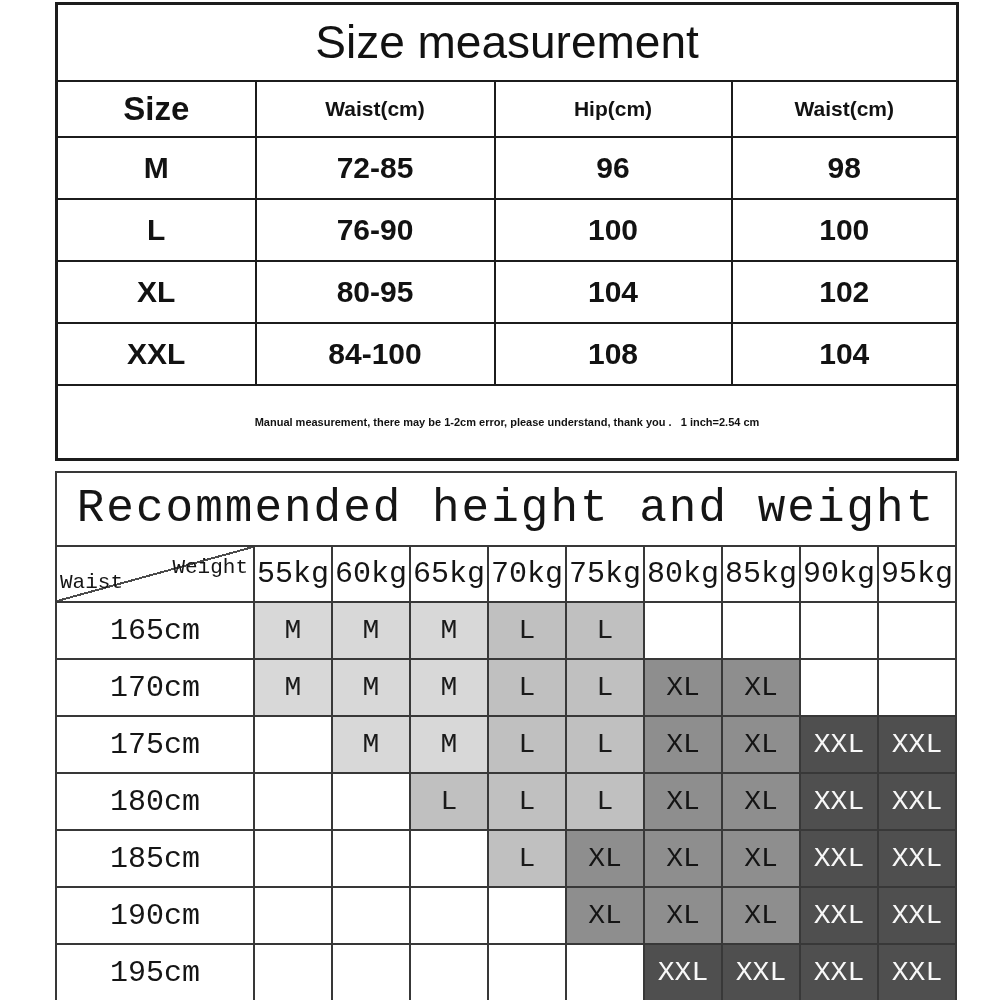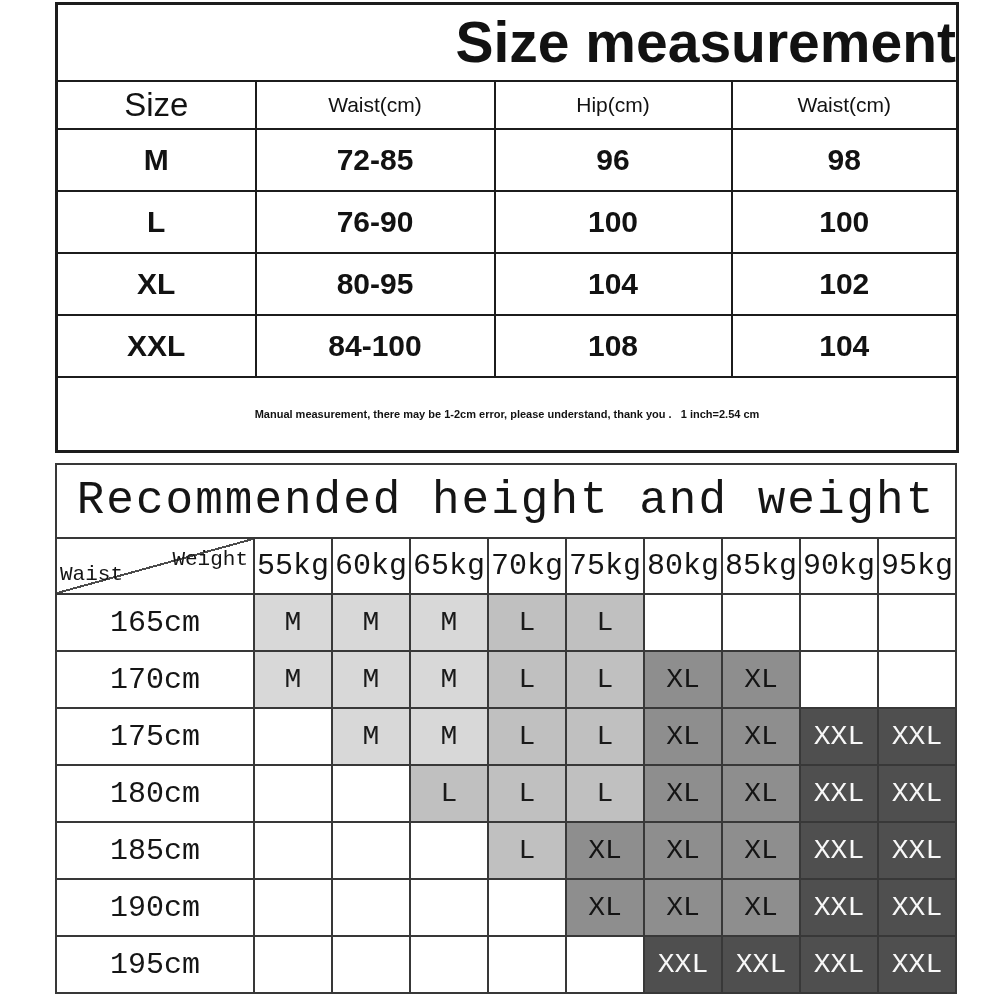--- a/index.html
+++ b/index.html
@@ -6,22 +6,22 @@
   html, body { width: 1000px; height: 1000px; background: #ffffff; overflow: hidden; }
   .page { width: 1000px; height: 1000px; position: relative; }
   .tables-wrap { position: absolute; left: 55px; top: 2px; width: 901px; }
 
   table { border-collapse: collapse; table-layout: fixed; width: 901px; background: #ffffff; }
   td, th { text-align: center; vertical-align: middle; overflow: hidden; }
 
   
   .size-table { font-family: "Liberation Sans", "DejaVu Sans", sans-serif; color: #121212; border: 3px solid #1c1c1c; }
   .size-table td, .size-table th { border: 2px solid #1c1c1c; }
-  .size-table .title-row td { height: 77px; font-size: 57px; font-weight: 700; letter-spacing: 0px; text-align: right; }
-  .size-table .header-row th { height: 48px; font-weight: 400; border-radius: 14px; }
+  .size-table .title-row td { height: 77px; font-size: 46px; font-weight: 400; letter-spacing: 0px; }
+  .size-table .header-row th { height: 56px; font-weight: 700; border-radius: 14px; }
   .size-table .header-row .size-col-head { font-size: 33px; }
   .size-table .header-row .dim-col-head { font-size: 21px; }
   .size-table .data-row td { height: 62px; font-size: 30px; font-weight: 700; }
   .size-table .note-row td { height: 75px; font-size: 11px; font-weight: 700; white-space: pre-wrap; }
   .c-size { width: 199px; } .c-waist { width: 239px; } .c-hip { width: 237px; } .c-len { width: 226px; }
 
   
   .recommend-table { margin-top: 10px; font-family: Liberation Mono, monospace; color: #151515; border: 2px solid #383838; }
   .recommend-table td, .recommend-table th { border: 2px solid #383838; }
   .recommend-table .title-row td { height: 74px; font-size: 46px; letter-spacing: 2px; font-weight: 400; }

